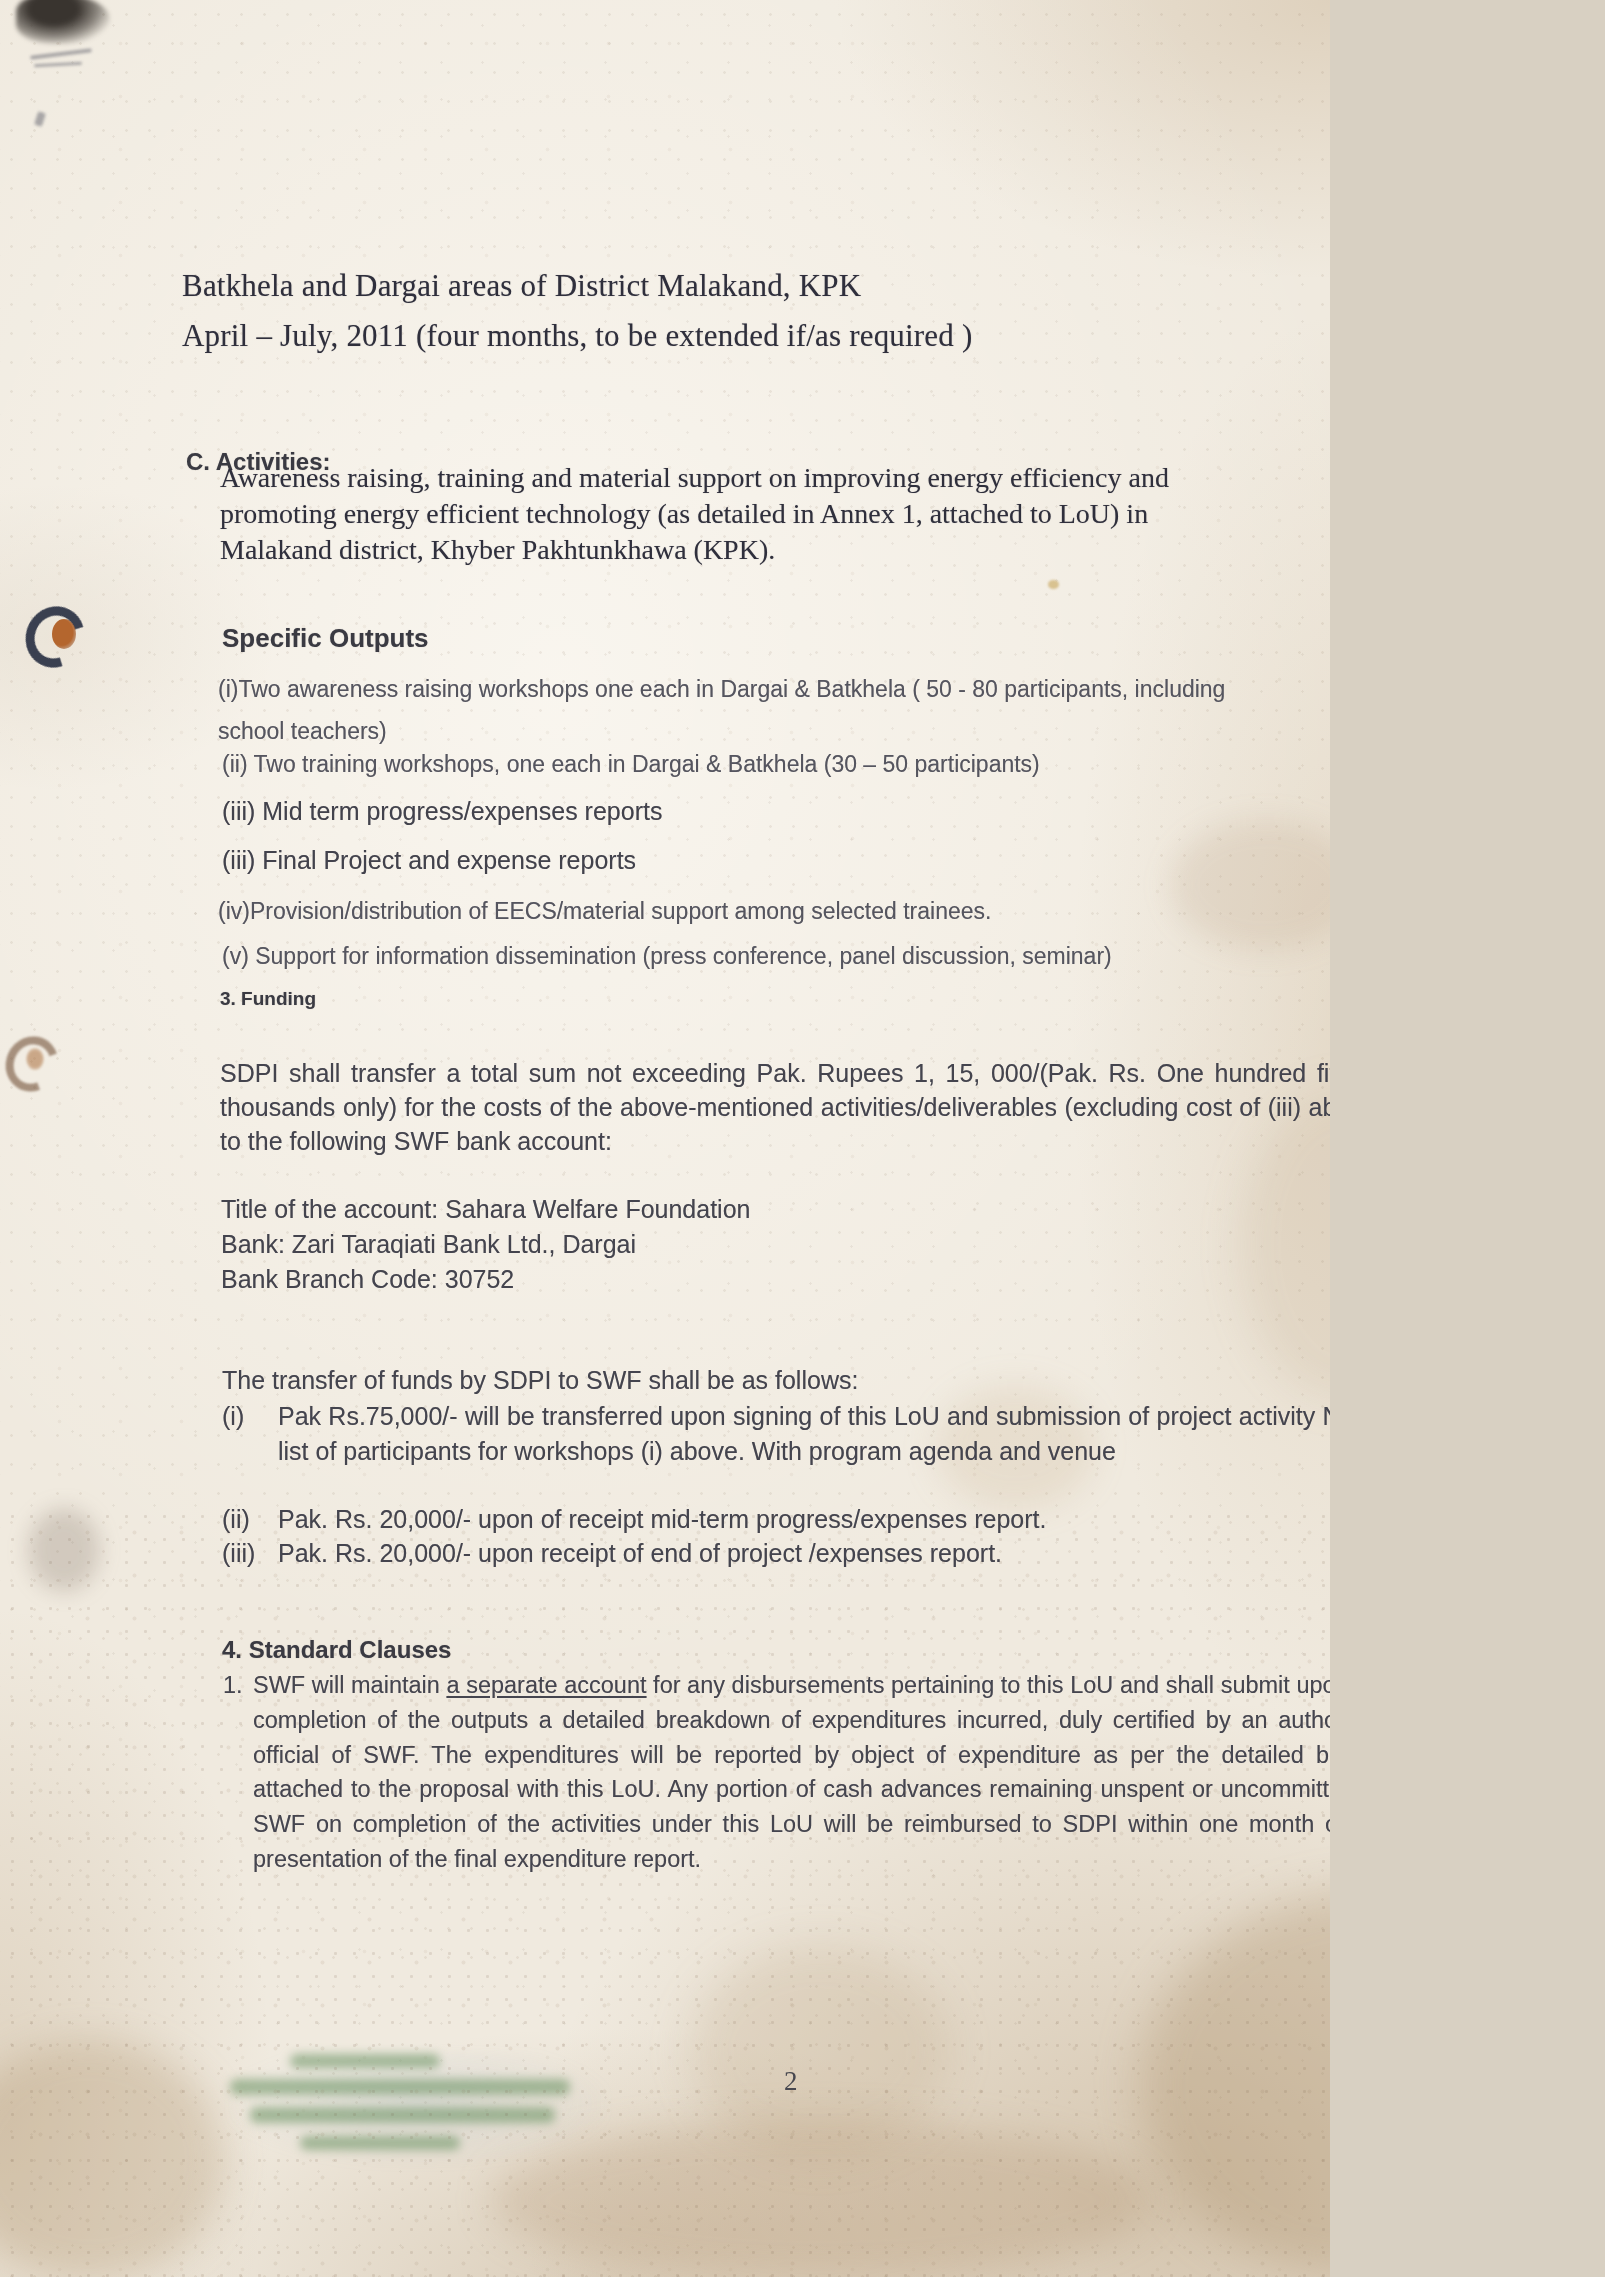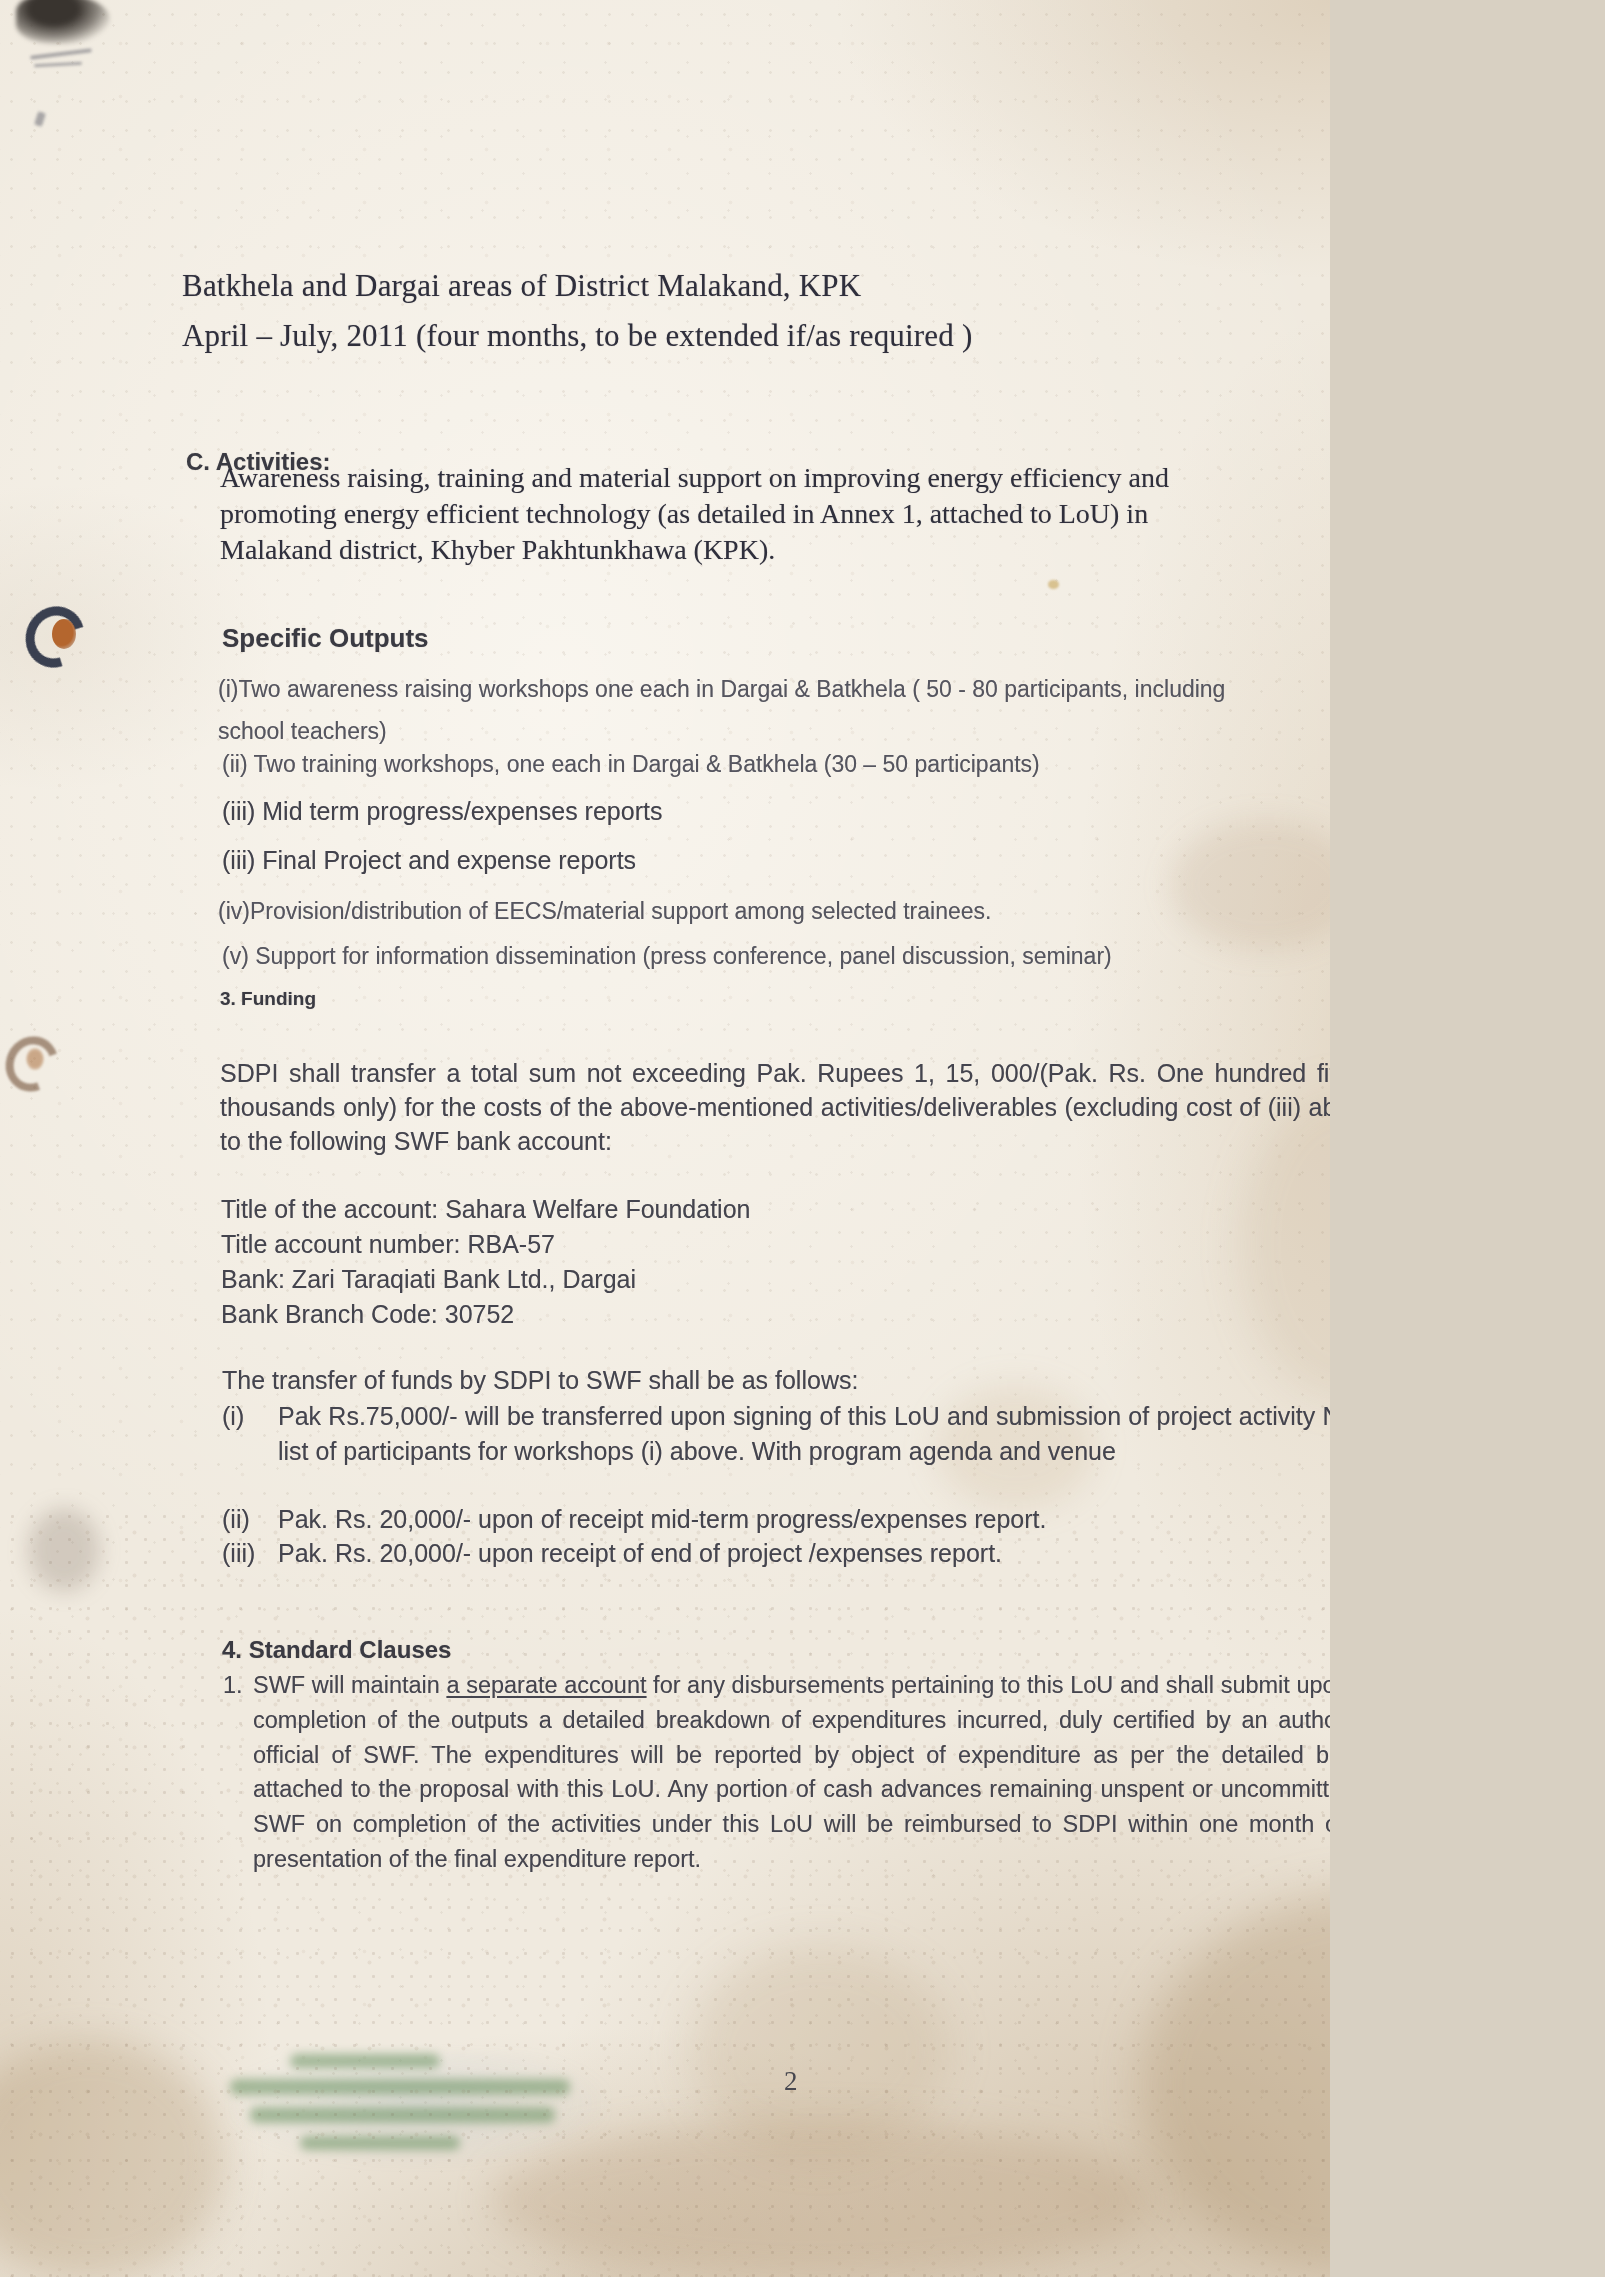--- a/index.html
+++ b/index.html
@@ -114,21 +114,20 @@
   <p class="t sans item item-big nowrap" style="left:222px;top:846px;text-align:center;">(iii) Final Project and expense reports</p>
   <p class="t sans item nowrap" style="left:218px;top:898px;">(iv)Provision/distribution of EECS/material support among selected trainees.</p>
   <p class="t sans item nowrap" style="left:222px;top:943px;">(v) Support for information dissemination (press conference, panel discussion, seminar)</p>
 
   <p class="t sans h-bold nowrap" style="left:220px;top:988px;font-size:19px;">3. Funding</p>
 
   <p class="t sans body25 just" style="left:220px;top:1056px;width:1165px;">SDPI shall transfer a total sum not exceeding Pak. Rupees 1, 15, 000/(Pak. Rs. One hundred fifteen thousands only) for the costs of the above-mentioned activities/deliverables (excluding cost of (iii) above) to the following SWF bank account:</p>
 
   <div class="t sans body25 acct" style="left:221px;top:1192px;width:900px;">
     <p>Title of the account: Sahara Welfare Foundation</p>
-    <p>Title account number: RBA-57</p>
     <p>Bank: Zari Taraqiati Bank Ltd., Dargai</p>
     <p>Bank Branch Code: 30752</p>
   </div>
 
   <p class="t sans body25 nowrap" style="left:222px;top:1363px;">The transfer of funds by SDPI to SWF shall be as follows:</p>
 
   <div class="t sans body25 transfer" style="top:1399px;line-height:35px;">
     <span class="tl">(i)</span>
     <div class="tt">Pak Rs.75,000/- will be transferred upon signing of this LoU and submission of project activity NOC, list of participants for workshops (i) above. With program agenda and venue</div>
   </div>

